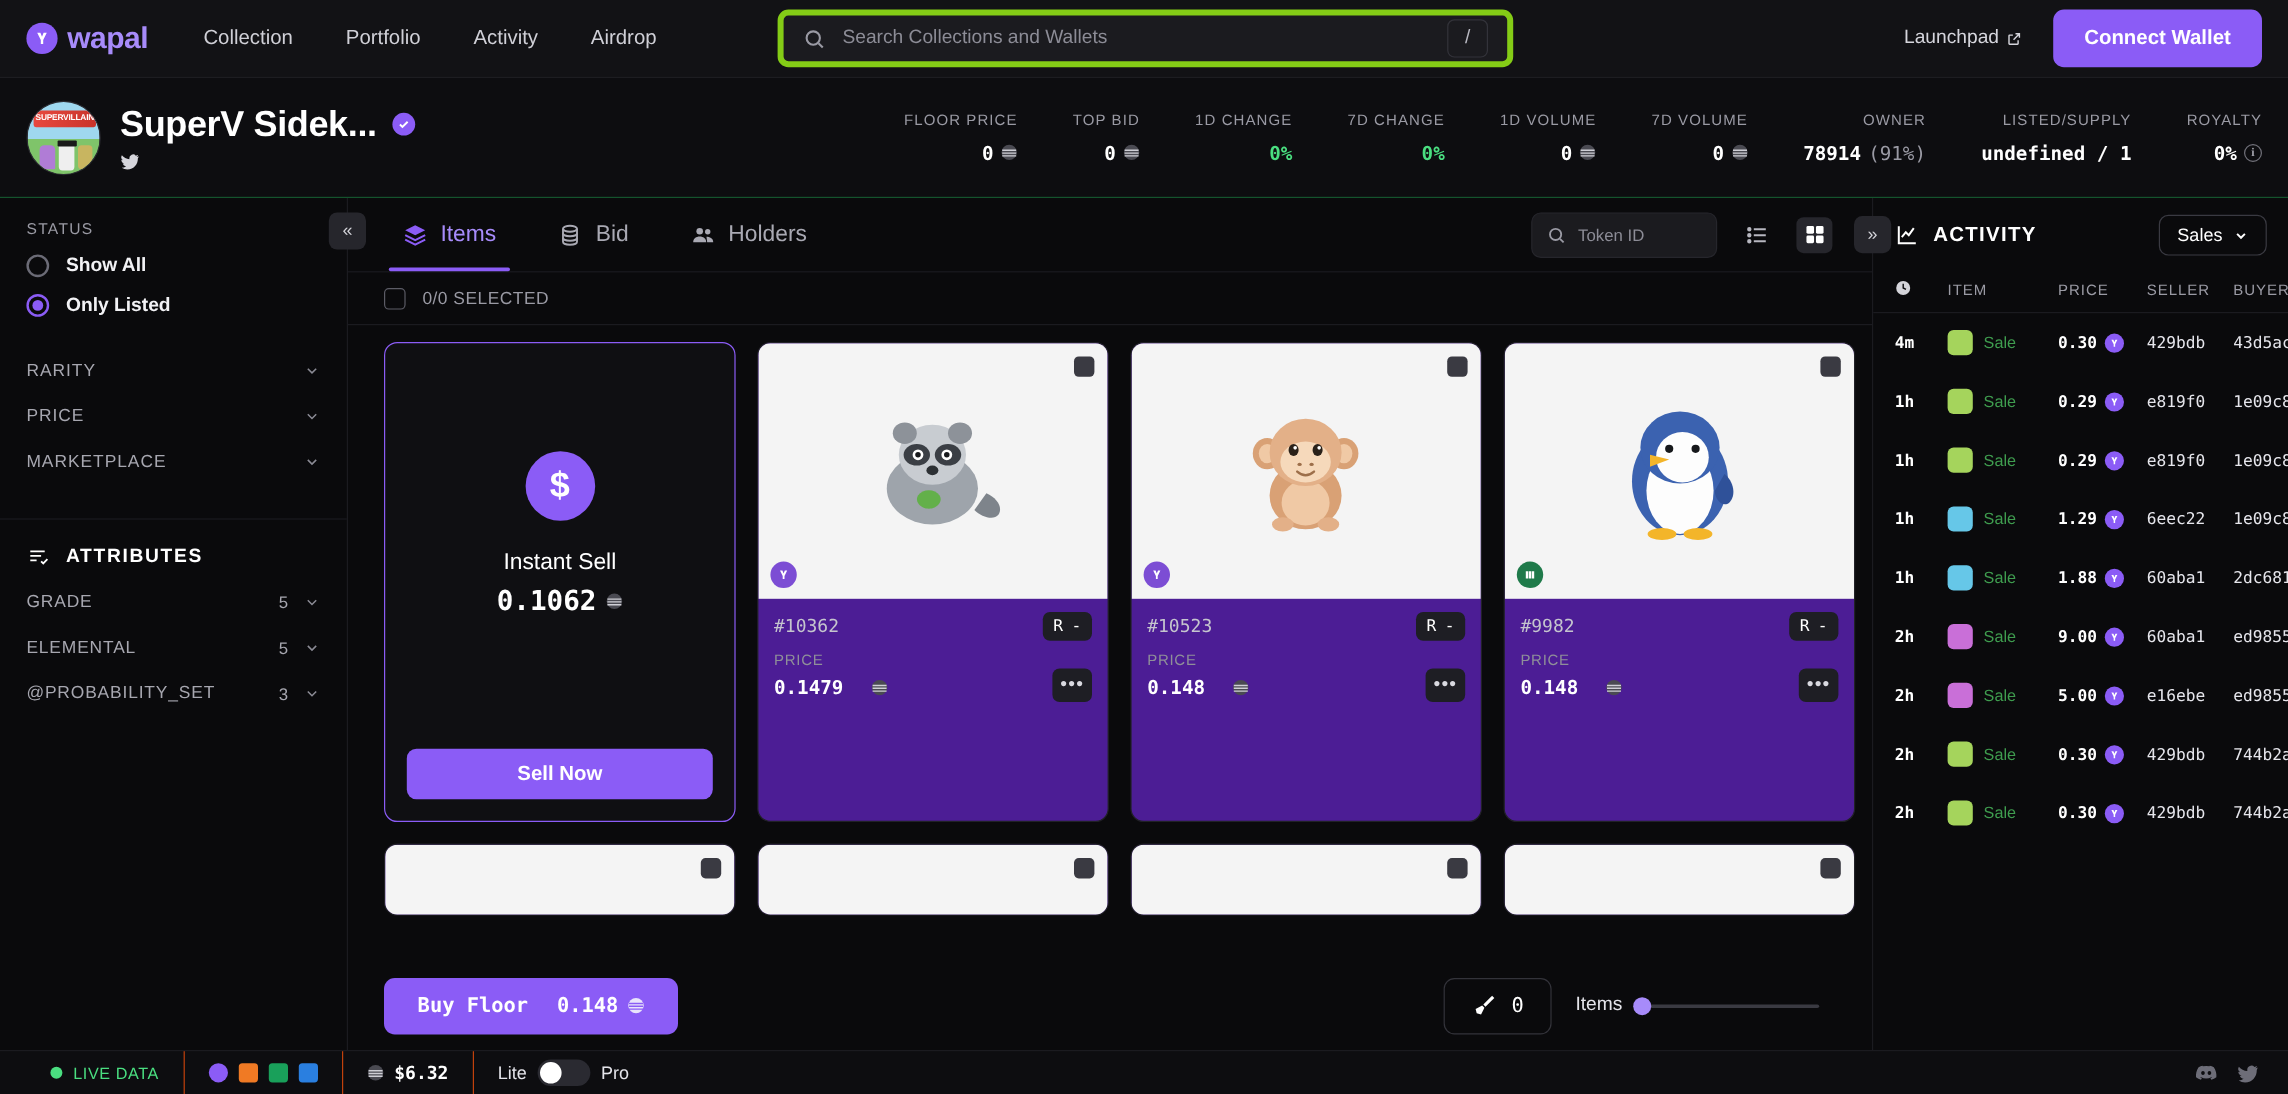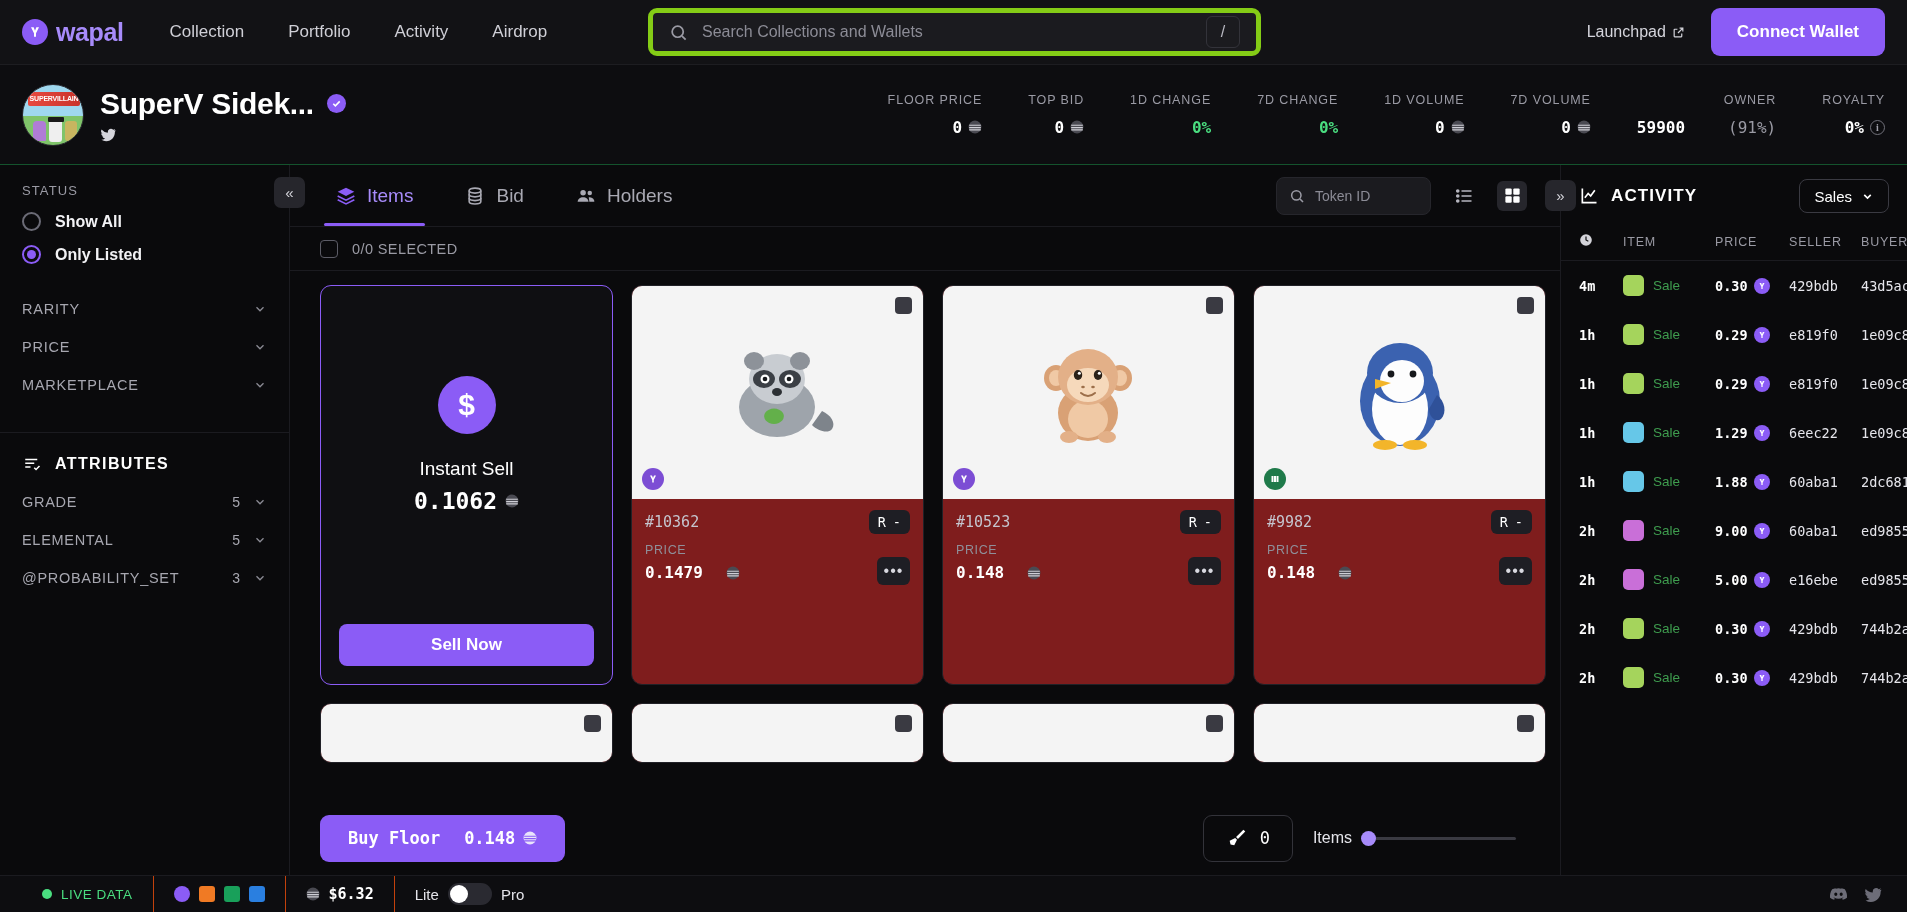--- a/index.html
+++ b/index.html
@@ -79,21 +79,21 @@
   .verified { width:19px;height:19px;border-radius:50%;background:#8b5cf6;display:flex;align-items:center;justify-content:center;}
   .verified svg{width:11px;height:11px;}
   .tw-icon { width:17px;height:17px;fill:#d5d5dc; margin-top:3px;}
 
   .stats { flex:1; display:flex; align-items:flex-start; justify-content:flex-end; gap:0; }
   .stat { display:flex; flex-direction:column; align-items:flex-end; gap:11px; padding-left:46px; }
   .stat-label { font-size:12.5px; color:#9a9aa4; letter-spacing:0.9px; white-space:nowrap;}
   .stat-value { font-size:16px; color:#fff; font-weight:700; display:flex; align-items:center; gap:6px; white-space:nowrap;}
   .stat-value.green { color:#4ade80; }
   .apt-coin { width:14px;height:14px; flex:none; }
-  .owner-pct { color:#9a9aa4; font-weight:400;margin-left:37px; }
+  .owner-pct { color:#9a9aa4; font-weight:400; }
   .info-i { width:15px;height:15px;border:1px solid #71717a;border-radius:50%;color:#a1a1aa;font-size:10px;display:flex;align-items:center;justify-content:center;font-weight:700;font-family:"Liberation Serif",serif;}
 
   
   .main { display:flex; height:calc(912px - 65px - 100px - 37px); }
 
   
   .sidebar { width:290px; flex:none; border-right:1px solid #1b1b20; background:#0a0a0c; }
   .sb-sec { padding:18px 22px 16px; border-bottom:1px solid #1b1b20; }
   .sb-title { font-size:13px;color:#9a9aa4;letter-spacing:1.1px;margin-bottom:14px;}
   .radio-row { display:flex;align-items:center;gap:14px;margin-bottom:14px;cursor:pointer;}
@@ -147,21 +147,21 @@
     margin-right:-26px; z-index:5;
   }
 
   .selbar { height:44px;display:flex;align-items:center;gap:14px;padding:0 0 0 30px;border-bottom:1px solid #1b1b20;}
   .checkbox { width:18px;height:18px;border:1.6px solid #5c5c66;border-radius:4px; cursor:pointer;}
   .selcount { font-size:14.5px;color:#9a9aa4;letter-spacing:0.4px;}
 
   .gridwrap { flex:1; overflow:hidden; padding:14px 14px 0 30px; }
   .grid { display:grid; grid-template-columns:repeat(4, 1fr); gap:18px; }
   .card {
-    background:#7f1d1d;border:1px solid #212127;border-radius:11px;overflow:hidden;
+    background:#4c1d95;border:1px solid #212127;border-radius:11px;overflow:hidden;
     cursor:pointer;
   }
   .card.instant {
     border:1px solid #8b5cf6; background:#0f0f12;
     display:flex;flex-direction:column;align-items:center;justify-content:space-between;
     padding:26px 18px 18px; height:400px;
   }
   .dollar-circle{width:58px;height:58px;border-radius:50%;background:#8b5cf6;display:flex;align-items:center;justify-content:center;margin-top:64px;}
   .dollar-circle span{font-size:30px;font-weight:700;color:#fff;}
   .instant-label{font-size:19px;color:#fff;margin-top:24px;}
@@ -355,23 +355,27 @@
         <span>0</span>
         <svg class="apt-coin" viewBox="0 0 24 24">
             <circle cx="12" cy="12" r="11" fill="#4a4a52"></circle>
             <path d="M2 9h20M2 13h20M2 17h20" stroke="#cfcfd6" stroke-width="2"></path>
           </svg>
       </span>
     </div>
     <div class="stat">
       <span class="stat-label">OWNER</span>
       <span class="stat-value mono">
-        <span>59900</span>
+        <span>78914</span>
         <span class="owner-pct">(91%)</span>
       </span>
+    </div>
+    <div class="stat">
+      <span class="stat-label">LISTED/SUPPLY</span>
+      <span class="stat-value mono">undefined / 1</span>
     </div>
     <div class="stat">
       <span class="stat-label">ROYALTY</span>
       <span class="stat-value mono">
         <span>0%</span>
         <span class="info-i">i</span>
       </span>
     </div>
   </div>
 </div>

